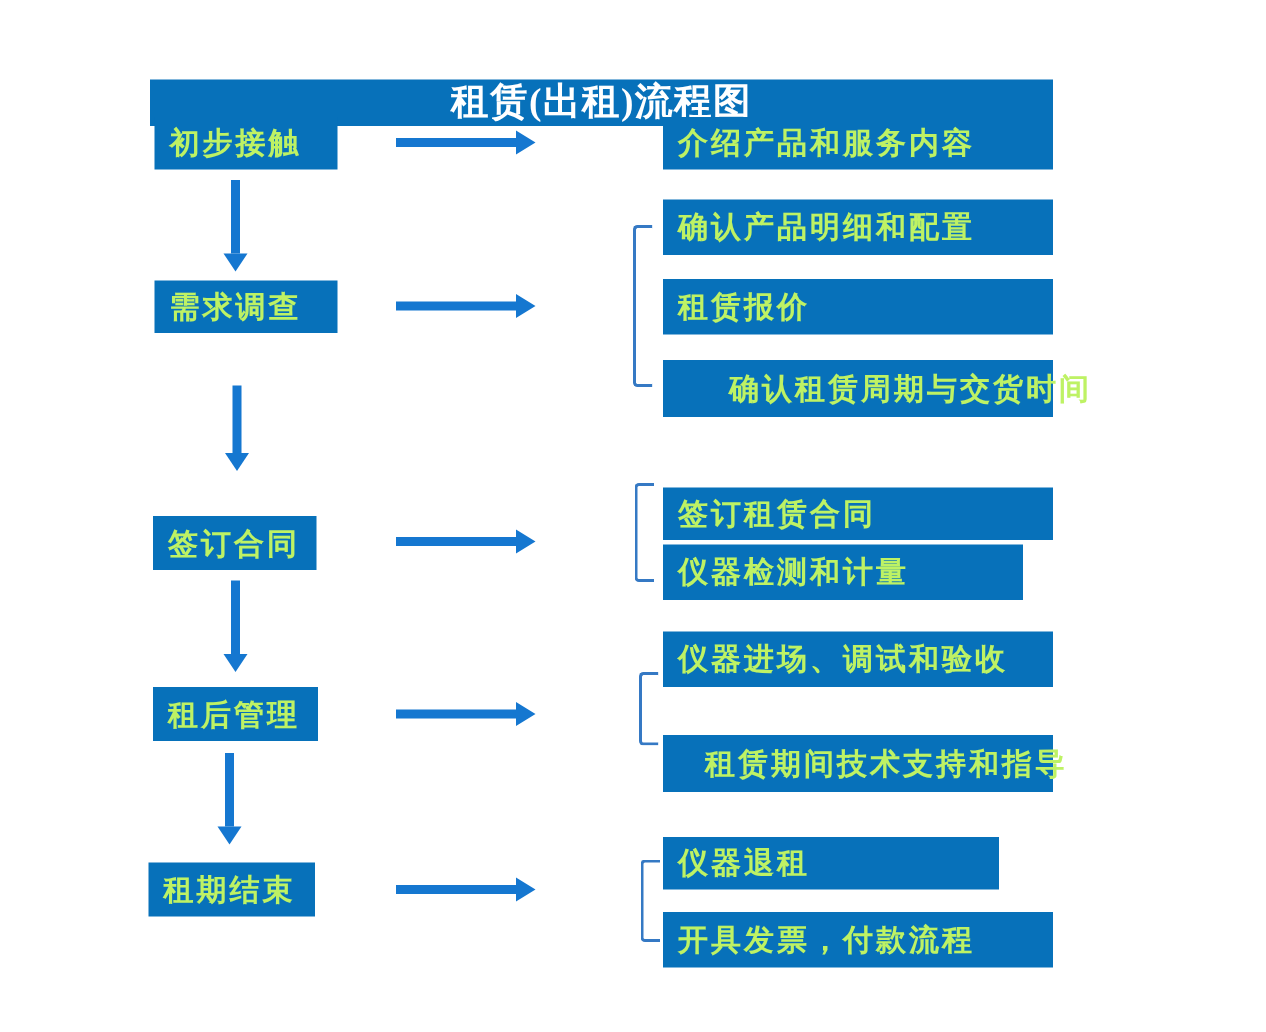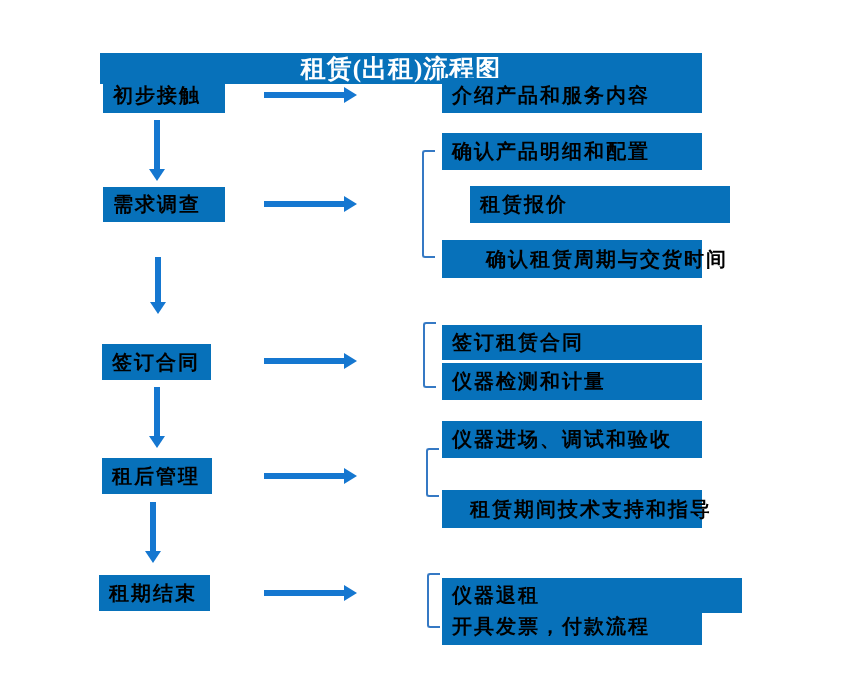--- a/index.html
+++ b/index.html
@@ -11,21 +11,21 @@
   .canvas{
     position:relative;width:844px;height:688px;background:#ffffff;overflow:hidden;
     font-family:"Liberation Serif","DejaVu Serif",serif;
   }
   .title-bar{
     position:absolute;left:100px;top:13px;width:602px;height:31px;
     background:var(--box);color:#ffffff;font-weight:bold;font-size:25px;
     line-height:31px;text-align:center;letter-spacing:1px;margin-top:40px;
   }
   .box{
-    position:absolute;background:var(--box);color:#000000;font-weight:bold;
+    position:absolute;background:var(--box);color:#bef264;font-weight:bold;
     font-size:20px;letter-spacing:2px;display:flex;align-items:center;
     padding-left:10px;box-sizing:border-box;white-space:nowrap;
   }
   .harrow{position:absolute;height:6px;background:var(--arrow);}
   .harrow::after{
     content:"";position:absolute;left:100%;top:-5px;width:0;height:0;
     border-left:13px solid var(--arrow);
     border-top:8px solid transparent;border-bottom:8px solid transparent;
   }
   .varrow{position:absolute;width:6px;background:var(--arrow);}
@@ -46,27 +46,27 @@
 <div class="canvas">
   <div class="title-bar">租赁(出租)流程图</div>
   <div id="nodes">
       <div class="box" style="left: 103px; top: 78px; width: 122px; height: 35px;">初步接触</div>
       <div class="box" style="left: 103px; top: 187px; width: 122px; height: 35px;">需求调查</div>
       <div class="box" style="left: 102px; top: 344px; width: 109px; height: 36px;">签订合同</div>
       <div class="box" style="left: 102px; top: 458px; width: 110px; height: 36px;">租后管理</div>
       <div class="box" style="left: 99px; top: 575px; width: 111px; height: 36px;">租期结束</div>
       <div class="box" style="left: 442px; top: 78px; width: 260px; height: 35px;">介绍产品和服务内容</div>
       <div class="box" style="left: 442px; top: 133px; width: 260px; height: 37px; font-family: Liberation Mono, monospace;">确认产品明细和配置</div>
-      <div class="box" style="left: 442px; top: 186px; width: 260px; height: 37px; margin-left: 28px;">租赁报价</div>
+      <div class="box" style="left: 442px; top: 186px; width: 260px; height: 37px;">租赁报价</div>
       <div class="box" style="left: 442px; top: 240px; width: 260px; height: 38px; padding-left: 44px;">确认租赁周期与交货时间</div>
       <div class="box" style="left: 442px; top: 313px; width: 260px; height: 35px; margin-top: 12px;">签订租赁合同</div>
-      <div class="box" style="left: 442px; top: 363px; width: 260px; height: 37px;">仪器检测和计量</div>
+      <div class="box" style="left: 442px; top: 363px; width: 240px; height: 37px;">仪器检测和计量</div>
       <div class="box" style="left: 442px; top: 421px; width: 260px; height: 37px;">仪器进场、调试和验收</div>
       <div class="box" style="left: 442px; top: 490px; width: 260px; height: 38px; padding-left: 28px;">租赁期间技术支持和指导</div>
-      <div class="box" style="left: 442px; top: 578px; width: 300px; height: 35px;">仪器退租</div>
+      <div class="box" style="left: 442px; top: 558px; width: 224px; height: 35px;">仪器退租</div>
       <div class="box" style="left: 442px; top: 608px; width: 260px; height: 37px;">开具发票，付款流程</div>
       <div class="harrow" style="left: 264px; top: 92px; width: 80px;"></div>
       <div class="harrow" style="left: 264px; top: 201px; width: 80px;"></div>
       <div class="harrow" style="left: 264px; top: 358px; width: 80px;"></div>
       <div class="harrow" style="left: 264px; top: 473px; width: 80px;"></div>
       <div class="harrow" style="left: 264px; top: 590px; width: 80px;"></div>
       <div class="varrow" style="left: 154px; top: 120px; height: 49px;"></div>
       <div class="varrow" style="left: 155px; top: 257px; height: 45px;"></div>
       <div class="varrow" style="left: 154px; top: 387px; height: 49px;"></div>
       <div class="varrow" style="left: 150px; top: 502px; height: 49px;"></div>

